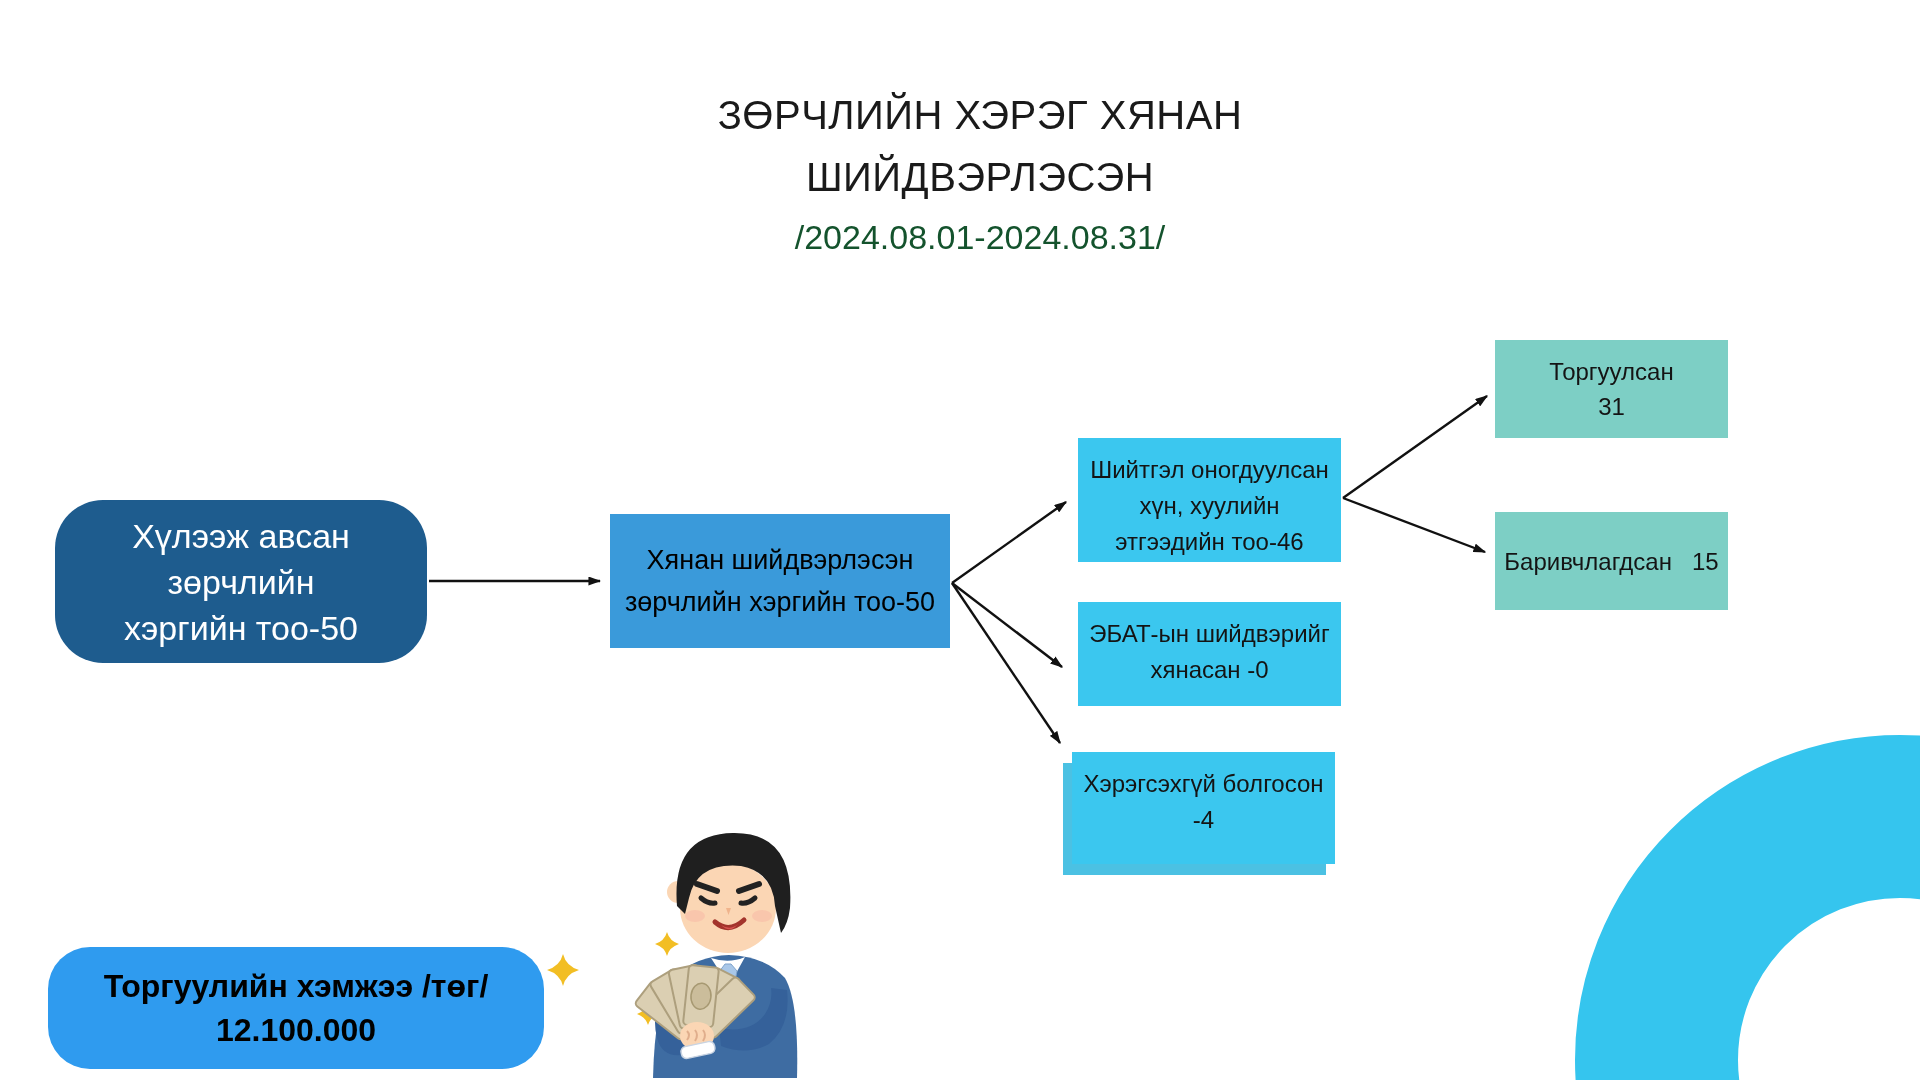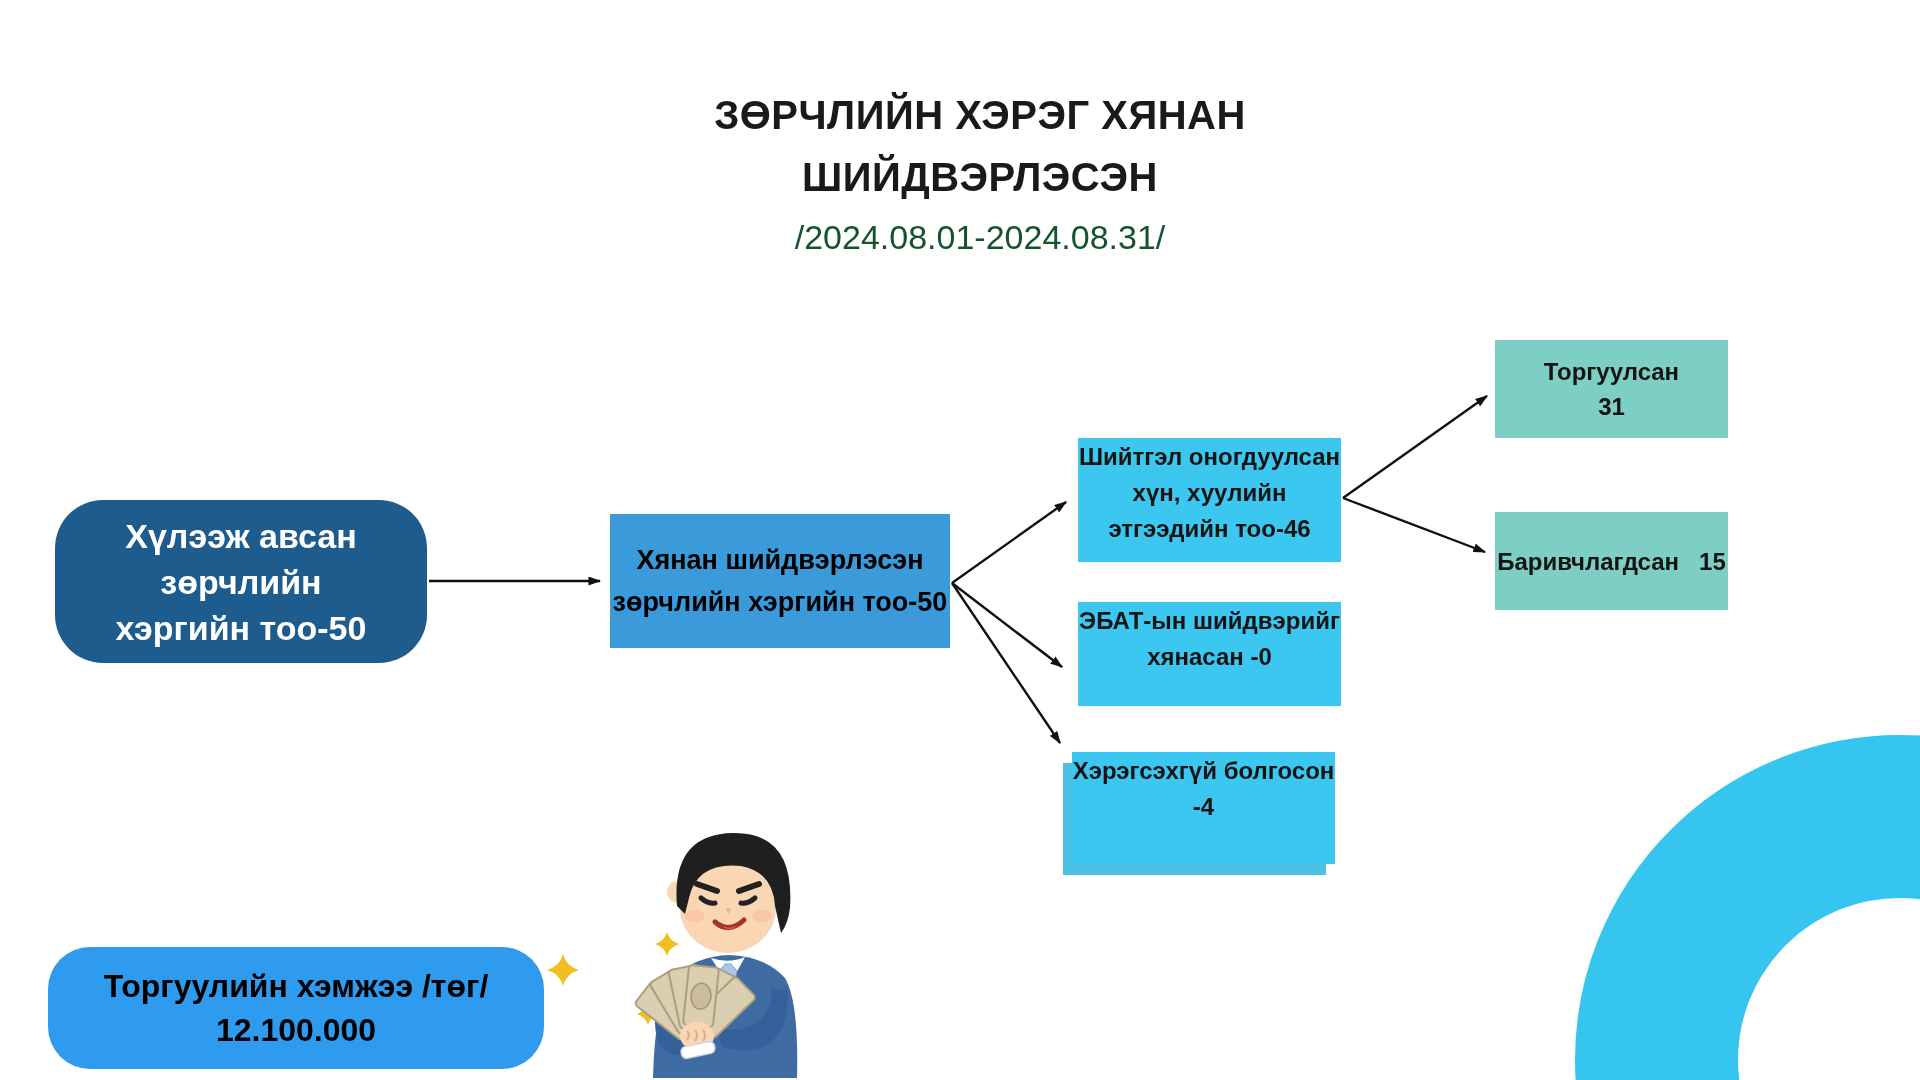--- a/index.html
+++ b/index.html
@@ -2,41 +2,41 @@
 <html style="--c-received: #1E5C8E; --c-resolved: #3A9ADA; --c-cyan: #3BC7EF; --c-teal: #7DCFC5; --c-pill: #2F9BEF; --c-arc: #35C5EE;"><head>
 <meta charset="utf-8">
 <style>
   html,body{margin:0;padding:0;background:#fff;}
   .canvas{
     position:relative;width:1920px;height:1080px;background:#fff;overflow:hidden;
     font-family:"Liberation Sans", sans-serif;color:#1a1a1a;
   }
   
   .title{position:absolute;left:480px;top:84px;width:1000px;text-align:center;}
-  .title .t1{font-size:40px;font-weight:bold;line-height:62px;letter-spacing:.5px;color:#1a1a1a;}
+  .title .t1{font-size:40px;font-weight:normal;line-height:62px;letter-spacing:.5px;color:#1a1a1a;}
   .title .t2{font-size:34px;font-weight:400;line-height:58px;color:#14532d;}
   
   .node{position:absolute;display:flex;flex-direction:column;align-items:center;text-align:center;box-sizing:border-box;}
-  .node span{display:block;font-weight:bold;}
+  .node span{display:block;}
   
   .received{
     left:55px;top:500px;width:372px;height:163px;border-radius:48px;
     background:var(--c-received,#1E5C8E);color:#fff;font-size:34px;line-height:46px;
     justify-content:center;
   }
   
   .resolved{
     left:610px;top:514px;width:340px;height:134px;
     background:var(--c-resolved,#3A9ADA);color:#000000;font-size:27px;line-height:42px;
     justify-content:center;
   }
   
   .cyan{
     background:var(--c-cyan,#3BC7EF);color:#141414;font-size:24px;line-height:36px;
-    justify-content:flex-start;padding-top:1px;
+    justify-content:flex-start;padding-top:14px;
   }
   .penalized{left:1078px;top:438px;width:263px;height:124px;}
   .ebat{left:1078px;top:602px;width:263px;height:104px;}
   .dismissed{left:1072px;top:752px;width:263px;height:112px;box-shadow:-9px 11px 0 rgba(44,182,222,.85);text-align:right;}
   
   .teal{
     background:var(--c-teal,#7DCFC5);color:#141414;font-size:24px;line-height:35px;
     justify-content:center;
   }
   .fined{left:1495px;top:340px;width:233px;height:98px;}

